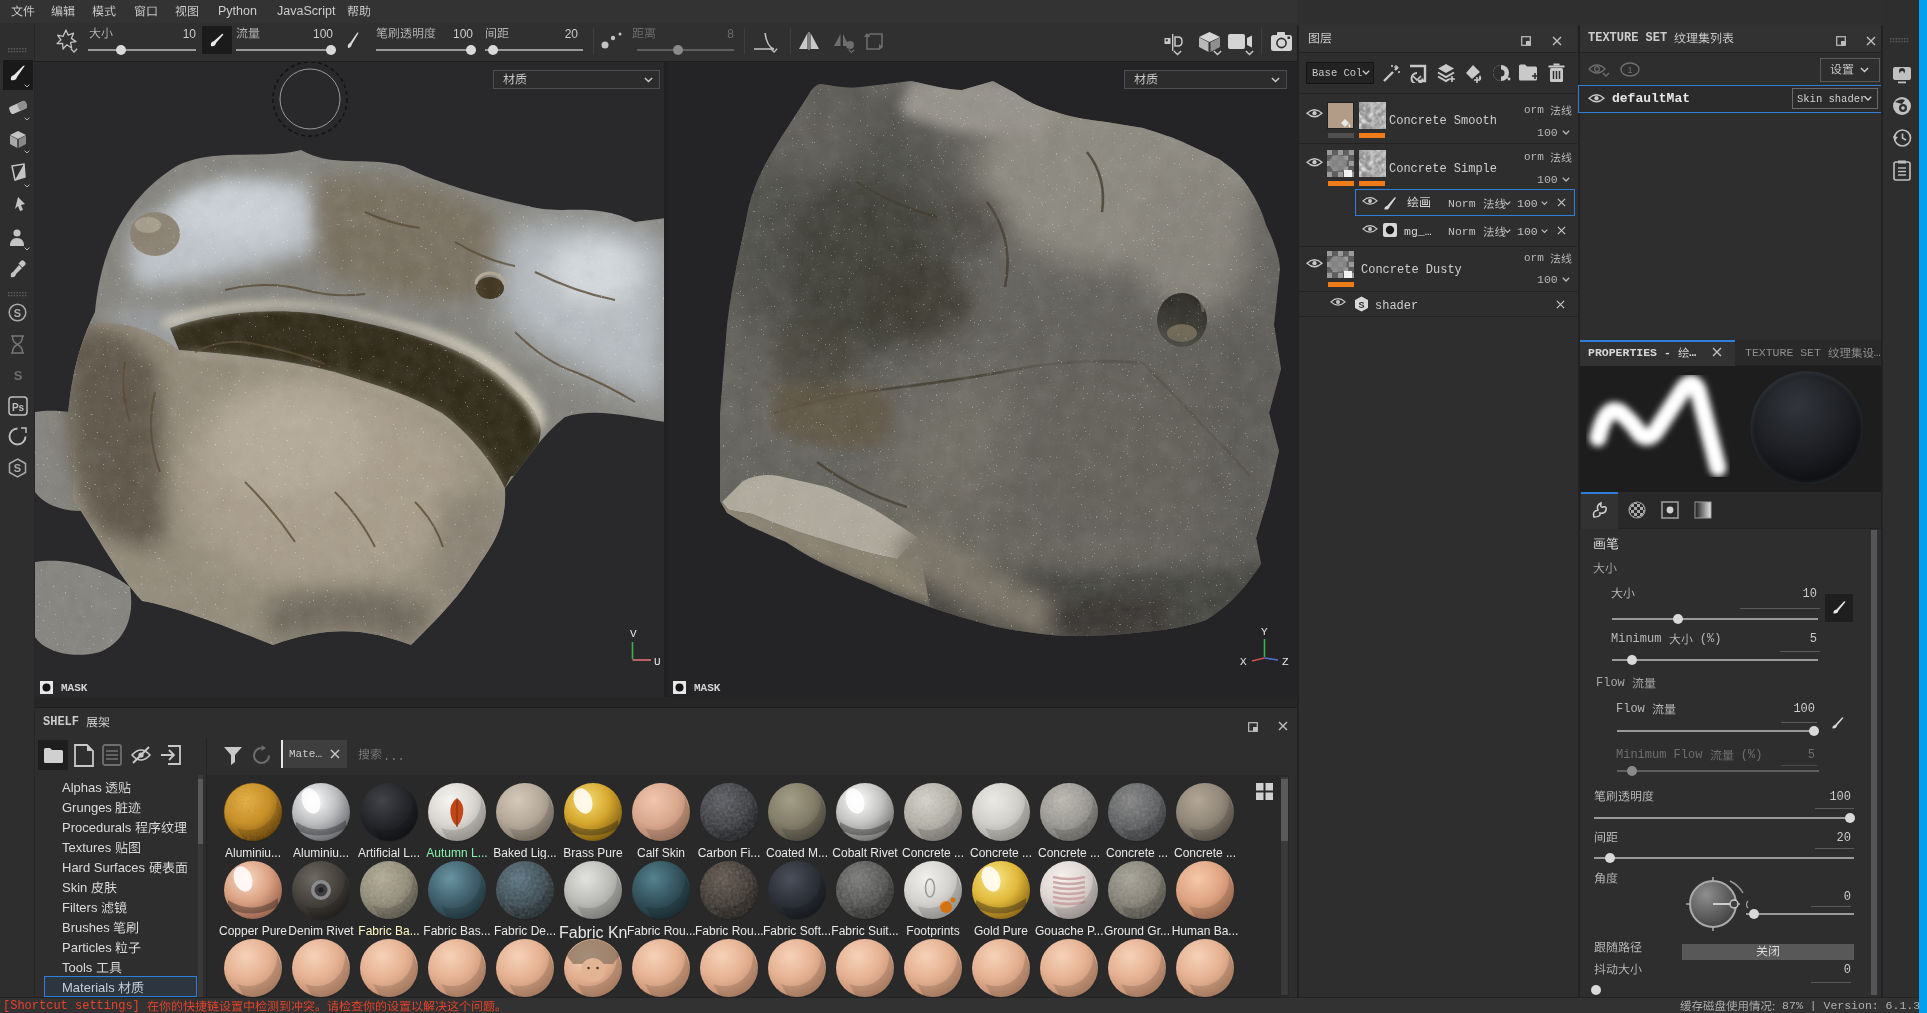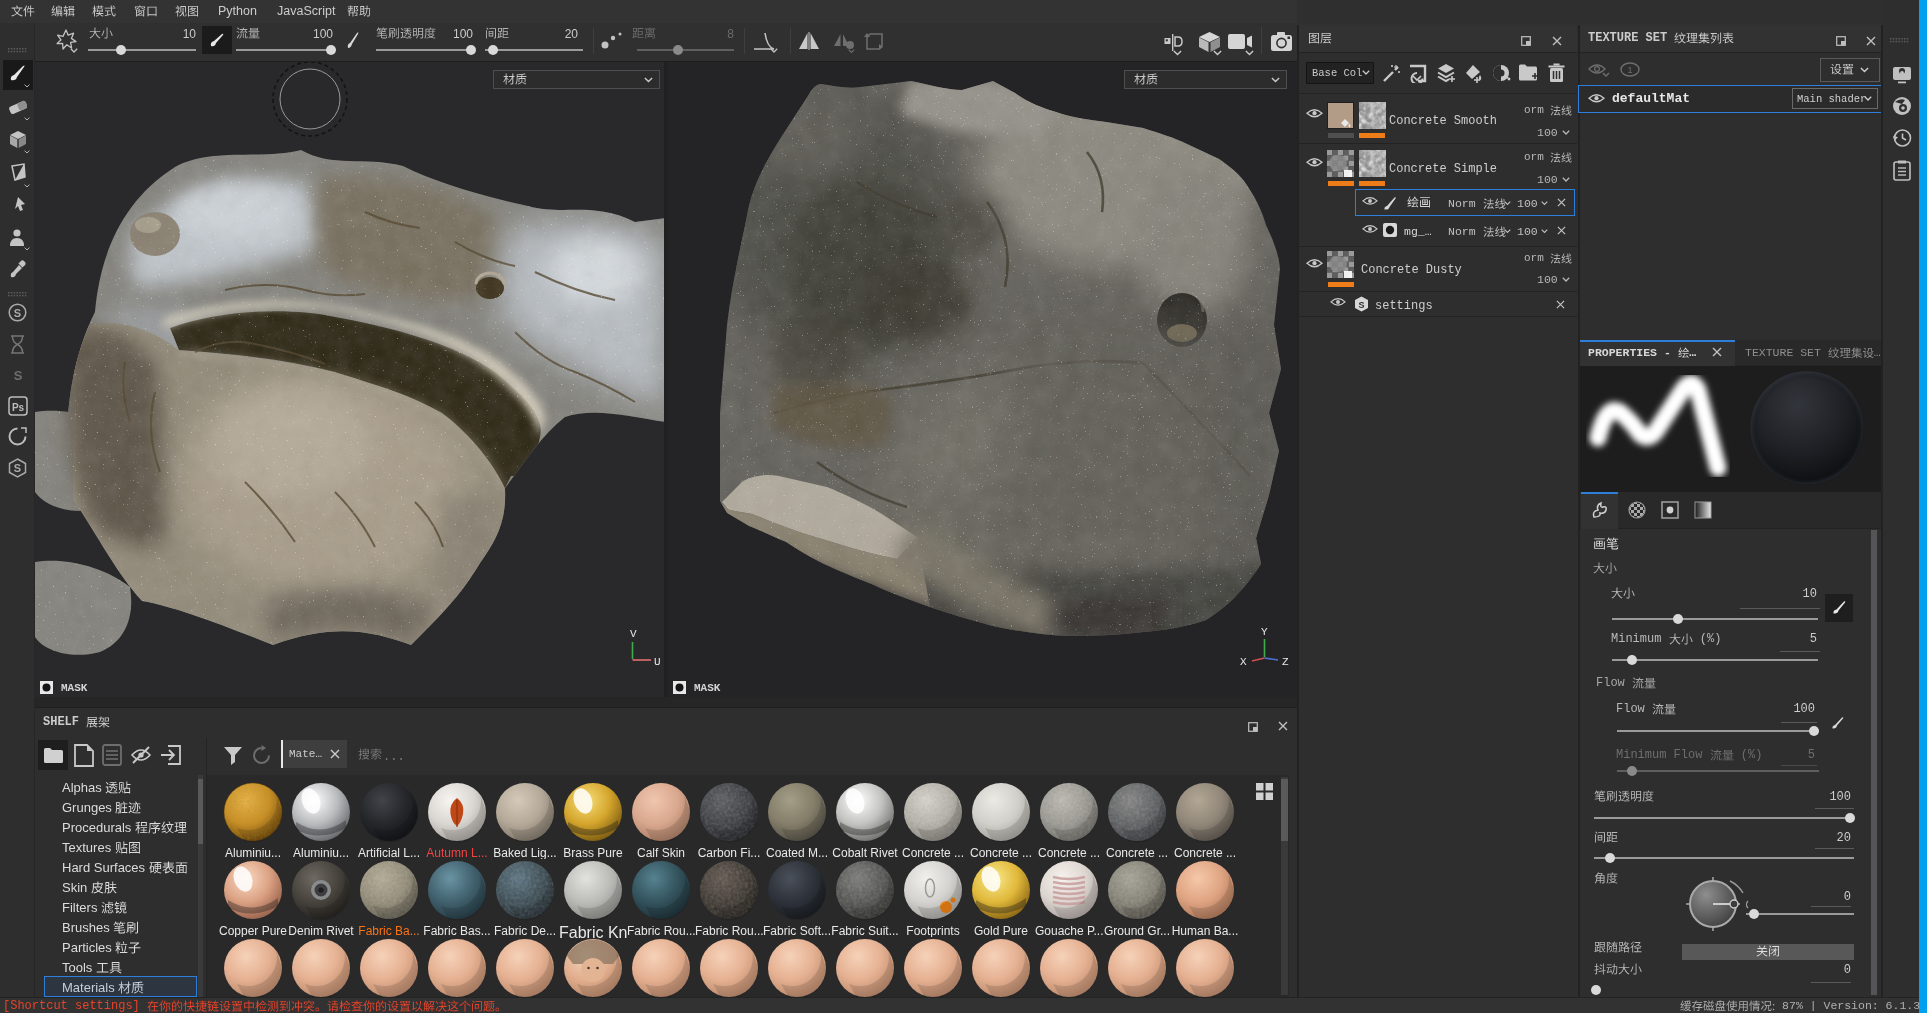--- a/index.html
+++ b/index.html
@@ -912,35 +912,35 @@
     <circle cx="855" cy="191" r="29" fill="url(#sg43)"></circle>
     <path d="M839.05 206.95 A29 29 0 0 0 878.2 173.6 L884 191 A29 29 0 0 1 846.3 220" fill="#000" opacity="0.12"></path>
     <circle cx="923" cy="191" r="29" fill="url(#sg44)"></circle>
     <path d="M907.05 206.95 A29 29 0 0 0 946.2 173.6 L952 191 A29 29 0 0 1 914.3 220" fill="#000" opacity="0.12"></path>
     <circle cx="991" cy="191" r="29" fill="url(#sg45)"></circle>
     <path d="M975.05 206.95 A29 29 0 0 0 1014.2 173.6 L1020 191 A29 29 0 0 1 982.3 220" fill="#000" opacity="0.12"></path>
   </svg>
 <div style="position:absolute;left:219px;top:847px;width:68px;text-align:center;font-family:'Liberation Sans',sans-serif;font-size:12px;color:#e8e8e8;white-space:nowrap;overflow:hidden;line-height:1;">Aluminiu...</div>
 <div style="position:absolute;left:287px;top:847px;width:68px;text-align:center;font-family:'Liberation Sans',sans-serif;font-size:12px;color:#e8e8e8;white-space:nowrap;overflow:hidden;line-height:1;">Aluminiu...</div>
 <div style="position:absolute;left:355px;top:847px;width:68px;text-align:center;font-family:'Liberation Sans',sans-serif;font-size:12px;color:#e8e8e8;white-space:nowrap;overflow:hidden;line-height:1;">Artificial L...</div>
-<div style="position:absolute;left:423px;top:847px;width:68px;text-align:center;font-family:'Liberation Sans',sans-serif;font-size:12px;color:#ef4444;white-space:nowrap;overflow:hidden;line-height:1;">Autumn L...</div>
+<div style="position:absolute;left:423px;top:847px;width:68px;text-align:center;font-family:'Liberation Sans',sans-serif;font-size:12px;color:#86efac;white-space:nowrap;overflow:hidden;line-height:1;">Autumn L...</div>
 <div style="position:absolute;left:491px;top:847px;width:68px;text-align:center;font-family:'Liberation Sans',sans-serif;font-size:12px;color:#e8e8e8;white-space:nowrap;overflow:hidden;line-height:1;">Baked Lig...</div>
 <div style="position:absolute;left:559px;top:847px;width:68px;text-align:center;font-family:'Liberation Sans',sans-serif;font-size:12px;color:#e8e8e8;white-space:nowrap;overflow:hidden;line-height:1;">Brass Pure</div>
 <div style="position:absolute;left:627px;top:847px;width:68px;text-align:center;font-family:'Liberation Sans',sans-serif;font-size:12px;color:#e8e8e8;white-space:nowrap;overflow:hidden;line-height:1;">Calf Skin</div>
 <div style="position:absolute;left:695px;top:847px;width:68px;text-align:center;font-family:'Liberation Sans',sans-serif;font-size:12px;color:#e8e8e8;white-space:nowrap;overflow:hidden;line-height:1;">Carbon Fi...</div>
 <div style="position:absolute;left:763px;top:847px;width:68px;text-align:center;font-family:'Liberation Sans',sans-serif;font-size:12px;color:#e8e8e8;white-space:nowrap;overflow:hidden;line-height:1;">Coated M...</div>
 <div style="position:absolute;left:831px;top:847px;width:68px;text-align:center;font-family:'Liberation Sans',sans-serif;font-size:12px;color:#e8e8e8;white-space:nowrap;overflow:hidden;line-height:1;">Cobalt Rivet</div>
 <div style="position:absolute;left:899px;top:847px;width:68px;text-align:center;font-family:'Liberation Sans',sans-serif;font-size:12px;color:#e8e8e8;white-space:nowrap;overflow:hidden;line-height:1;">Concrete ...</div>
 <div style="position:absolute;left:967px;top:847px;width:68px;text-align:center;font-family:'Liberation Sans',sans-serif;font-size:12px;color:#e8e8e8;white-space:nowrap;overflow:hidden;line-height:1;">Concrete ...</div>
 <div style="position:absolute;left:1035px;top:847px;width:68px;text-align:center;font-family:'Liberation Sans',sans-serif;font-size:12px;color:#e8e8e8;white-space:nowrap;overflow:hidden;line-height:1;">Concrete ...</div>
 <div style="position:absolute;left:1103px;top:847px;width:68px;text-align:center;font-family:'Liberation Sans',sans-serif;font-size:12px;color:#e8e8e8;white-space:nowrap;overflow:hidden;line-height:1;">Concrete ...</div>
 <div style="position:absolute;left:1171px;top:847px;width:68px;text-align:center;font-family:'Liberation Sans',sans-serif;font-size:12px;color:#e8e8e8;white-space:nowrap;overflow:hidden;line-height:1;">Concrete ...</div>
 <div style="position:absolute;left:219px;top:925px;width:68px;text-align:center;font-family:'Liberation Sans',sans-serif;font-size:12px;color:#e8e8e8;white-space:nowrap;overflow:hidden;line-height:1;">Copper Pure</div>
 <div style="position:absolute;left:287px;top:925px;width:68px;text-align:center;font-family:'Liberation Sans',sans-serif;font-size:12px;color:#e8e8e8;white-space:nowrap;overflow:hidden;line-height:1;">Denim Rivet</div>
-<div style="position:absolute;left:355px;top:925px;width:68px;text-align:center;font-family:'Liberation Sans',sans-serif;font-size:12px;color:#f97316;white-space:nowrap;overflow:hidden;line-height:1;">Fabric Ba...</div>
+<div style="position:absolute;left:355px;top:925px;width:68px;text-align:center;font-family:'Liberation Sans',sans-serif;font-size:12px;color:#fef9c3;white-space:nowrap;overflow:hidden;line-height:1;">Fabric Ba...</div>
 <div style="position:absolute;left:423px;top:925px;width:68px;text-align:center;font-family:'Liberation Sans',sans-serif;font-size:12px;color:#e8e8e8;white-space:nowrap;overflow:hidden;line-height:1;">Fabric Bas...</div>
 <div style="position:absolute;left:491px;top:925px;width:68px;text-align:center;font-family:'Liberation Sans',sans-serif;font-size:12px;color:#e8e8e8;white-space:nowrap;overflow:hidden;line-height:1;">Fabric De...</div>
 <div style="position:absolute;left:559px;top:925px;width:68px;text-align:center;font-family:'Liberation Sans',sans-serif;font-size:16px;color:#e8e8e8;white-space:nowrap;overflow:hidden;line-height:1;">Fabric Knit...</div>
 <div style="position:absolute;left:627px;top:925px;width:68px;text-align:center;font-family:'Liberation Sans',sans-serif;font-size:12px;color:#e8e8e8;white-space:nowrap;overflow:hidden;line-height:1;">Fabric Rou...</div>
 <div style="position:absolute;left:695px;top:925px;width:68px;text-align:center;font-family:'Liberation Sans',sans-serif;font-size:12px;color:#e8e8e8;white-space:nowrap;overflow:hidden;line-height:1;">Fabric Rou...</div>
 <div style="position:absolute;left:763px;top:925px;width:68px;text-align:center;font-family:'Liberation Sans',sans-serif;font-size:12px;color:#e8e8e8;white-space:nowrap;overflow:hidden;line-height:1;">Fabric Soft...</div>
 <div style="position:absolute;left:831px;top:925px;width:68px;text-align:center;font-family:'Liberation Sans',sans-serif;font-size:12px;color:#e8e8e8;white-space:nowrap;overflow:hidden;line-height:1;">Fabric Suit...</div>
 <div style="position:absolute;left:899px;top:925px;width:68px;text-align:center;font-family:'Liberation Sans',sans-serif;font-size:12px;color:#e8e8e8;white-space:nowrap;overflow:hidden;line-height:1;">Footprints</div>
 <div style="position:absolute;left:967px;top:925px;width:68px;text-align:center;font-family:'Liberation Sans',sans-serif;font-size:12px;color:#e8e8e8;white-space:nowrap;overflow:hidden;line-height:1;">Gold Pure</div>
 <div style="position:absolute;left:1035px;top:925px;width:68px;text-align:center;font-family:'Liberation Sans',sans-serif;font-size:12px;color:#e8e8e8;white-space:nowrap;overflow:hidden;line-height:1;">Gouache P...</div>
@@ -1193,21 +1193,21 @@
   </svg>
 <div style="position:absolute;left:1299px;top:291px;width:278px;height:1px;background:#232324;"></div>
 <svg style="position:absolute;left:1330px;top:297px" width="16" height="9.92" viewBox="0 0 17 10.5">
     <path d="M1 5.2 Q8.5 -1.8 16 5.2 Q8.5 12.2 1 5.2 Z" fill="none" stroke="#c8c8c8" stroke-width="1.3"></path>
     <circle cx="8.5" cy="5.2" r="2.1" fill="#c8c8c8"></circle>
   </svg>
 <svg style="position:absolute;left:1354px;top:296px" width="15" height="16" viewBox="0 0 15 16">
     <path d="M7.5 0.5 L14 4 L14 12 L7.5 15.5 L1 12 L1 4 Z" fill="#d8d8d8"></path>
     <text x="7.5" y="11.5" font-family="Liberation Sans" font-size="9" font-weight="bold" fill="#2e2e2f" text-anchor="middle">S</text>
   </svg>
-<div style="position:absolute;left:1375px;top:300px;font-family:'Liberation Mono',monospace;font-size:12px;color:#cfcfcf;font-weight:normal;white-space:pre;line-height:1;">settings</div>
+<div style="position:absolute;left:1375px;top:300px;font-family:'Liberation Mono',monospace;font-size:12px;color:#cfcfcf;font-weight:normal;white-space:pre;line-height:1;">shader</div>
 <svg style="position:absolute;left:1556px;top:300px" width="9" height="9" viewBox="0 0 10 10">
     <path d="M1 1 L9 9 M9 1 L1 9" stroke="#c0c0c0" stroke-width="1.4"></path>
   </svg>
 <div style="position:absolute;left:1299px;top:316px;width:278px;height:1px;background:#232324;"></div>
 <div style="position:absolute;left:1578px;top:25px;width:2px;height:972px;background:#222223;"></div>
 <div style="position:absolute;left:1580px;top:25px;width:303px;height:315px;background:#2e2e2f;"></div>
 <div style="position:absolute;left:1580px;top:25px;width:303px;height:28px;background:#323233;border-bottom:1px solid #232324;"></div>
 <div style="position:absolute;left:1588px;top:32px;display:flex;align-items:flex-start;gap:0px;">
     <span style="font-family:'Liberation Mono',monospace;font-size:12px;color:#cccccc;font-weight:bold;white-space:pre;line-height:12px;">TEXTURE SET </span>
     <span style="line-height:0;align-self:flex-start;margin-top:0.2px;"><svg width="60.0" height="12.0" viewBox="0 0 60.0 12.0" style="overflow:visible">
@@ -1237,21 +1237,21 @@
 <svg style="position:absolute;left:1860px;top:67px" width="9" height="5.8500000000000005" viewBox="0 0 10 6.5">
     <path d="M1 1 L5 5 L9 1" stroke="#cccccc" stroke-width="1.6" fill="none"></path>
   </svg>
 <div style="position:absolute;left:1578px;top:85px;width:304px;height:28px;background:#2b2b2c;border:1px solid #2d7fd9;"></div>
 <svg style="position:absolute;left:1588px;top:93px" width="17" height="10.54" viewBox="0 0 17 10.5">
     <path d="M1 5.2 Q8.5 -1.8 16 5.2 Q8.5 12.2 1 5.2 Z" fill="none" stroke="#c8c8c8" stroke-width="1.3"></path>
     <circle cx="8.5" cy="5.2" r="2.1" fill="#c8c8c8"></circle>
   </svg>
 <div style="position:absolute;left:1612px;top:92px;font-family:'Liberation Mono',monospace;font-size:13px;color:#e8e8e8;font-weight:bold;white-space:pre;line-height:1;">defaultMat</div>
 <div style="position:absolute;left:1792px;top:88px;width:86px;height:21px;background:#2b2b2c;border:1px solid #6a6a6a;"></div>
-<div style="position:absolute;left:1797px;top:94px;font-family:'Liberation Mono',monospace;font-size:10.5px;color:#d0d0d0;font-weight:normal;white-space:pre;line-height:1;">Main shader</div>
+<div style="position:absolute;left:1797px;top:94px;font-family:'Liberation Mono',monospace;font-size:10.5px;color:#d0d0d0;font-weight:normal;white-space:pre;line-height:1;">Skin shader</div>
 <svg style="position:absolute;left:1864px;top:96px" width="8" height="5.2" viewBox="0 0 10 6.5">
     <path d="M1 1 L5 5 L9 1" stroke="#d0d0d0" stroke-width="1.6" fill="none"></path>
   </svg>
 <div style="position:absolute;left:1580px;top:340px;width:303px;height:657px;background:#2e2e2f;"></div>
 <div style="position:absolute;left:1580px;top:340px;width:303px;height:26px;background:#29292a;border-bottom:1px solid #232324;"></div>
 <div style="position:absolute;left:1580px;top:340px;width:155px;height:26px;background:#323233;"></div>
 <div style="position:absolute;left:1580px;top:340px;width:155px;height:2px;background:#2d7fd9;"></div>
 <div style="position:absolute;left:1588px;top:347px;display:flex;align-items:flex-start;gap:0px;">
     <span style="font-family:'Liberation Mono',monospace;font-size:11.5px;color:#d8d8d8;font-weight:bold;white-space:pre;line-height:11.5px;">PROPERTIES - </span>
     <span style="line-height:0;align-self:flex-start;margin-top:0.2px;"><svg width="11.5" height="11.5" viewBox="0 0 11.5 11.5" style="overflow:visible">

